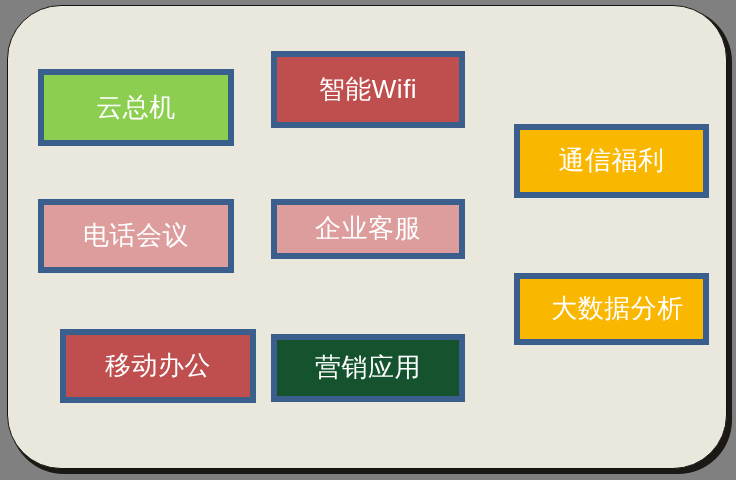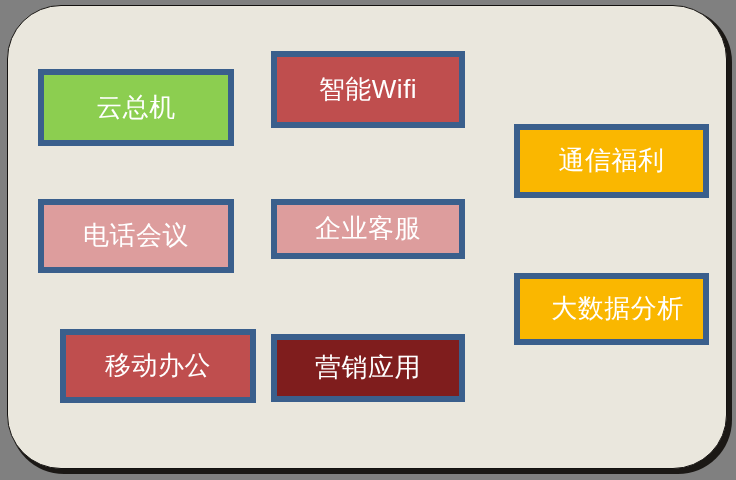--- a/index.html
+++ b/index.html
@@ -93,18 +93,18 @@
       </div>
       <div class="node c-pink" style="left: 263px; top: 193px; width: 194px; height: 60px; background: rgb(221, 157, 157); border-color: rgb(58, 95, 140);">
         <span class="node-label">企业客服</span>
       </div>
       <div class="node c-orange" style="left: 506px; top: 267px; width: 195px; height: 72px; background: rgb(250, 183, 0); border-color: rgb(58, 95, 140); padding-left: 12px;">
         <span class="node-label">大数据分析</span>
       </div>
       <div class="node c-red" style="left: 30px; top: 323px; width: 196px; height: 74px; background: rgb(191, 78, 78); border-color: rgb(58, 95, 140); margin-left: 22px;">
         <span class="node-label">移动办公</span>
       </div>
-      <div class="node c-green" style="left: 263px; top: 328px; width: 194px; height: 68px; background: #7f1d1d; border-color: rgb(58, 95, 140);">
+      <div class="node c-green" style="left: 263px; top: 328px; width: 194px; height: 68px; background: #14532d; border-color: rgb(58, 95, 140);">
         <span class="node-label">营销应用</span>
       </div>
     </div>
 
 </div>
 
 </body></html>

